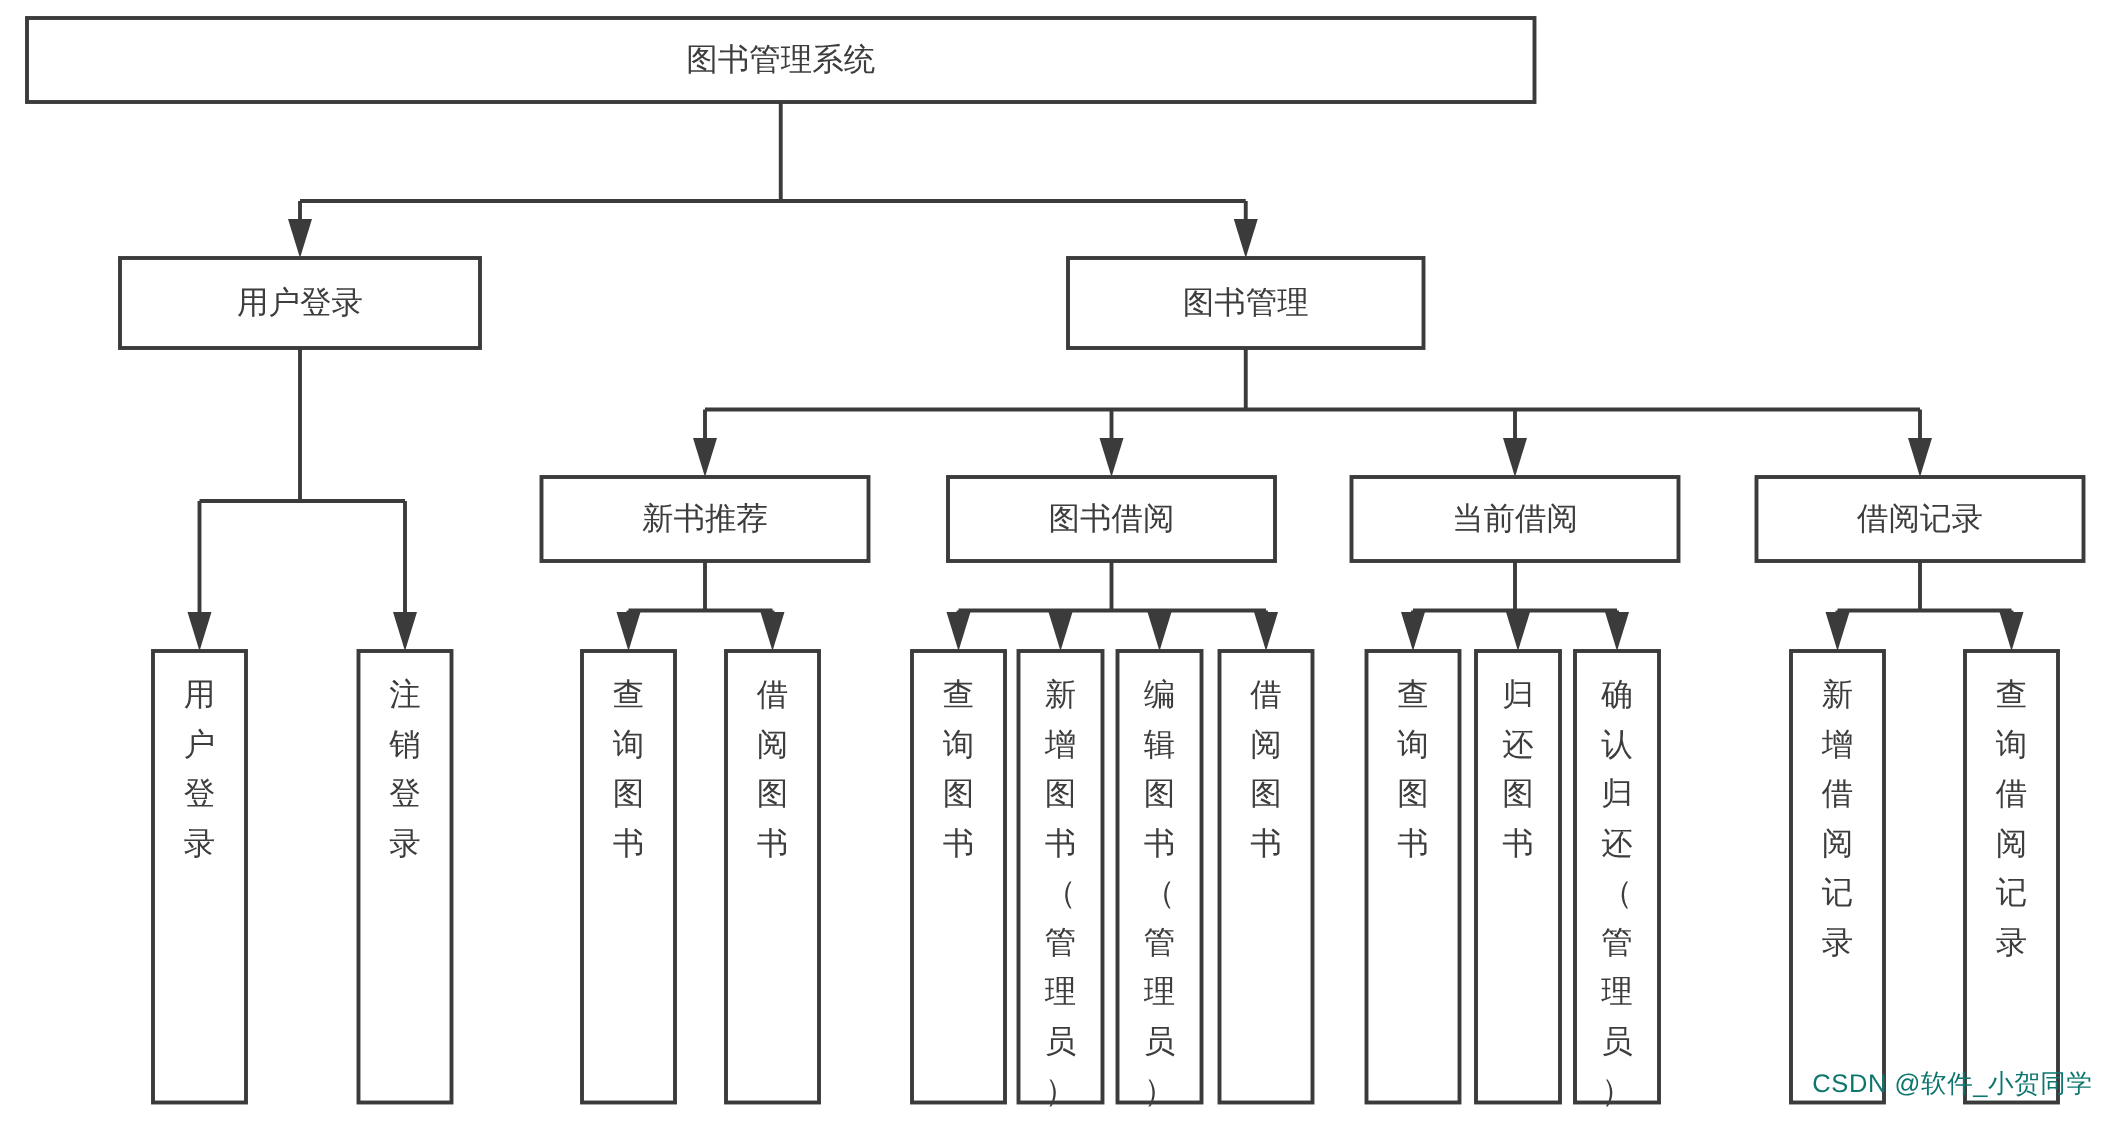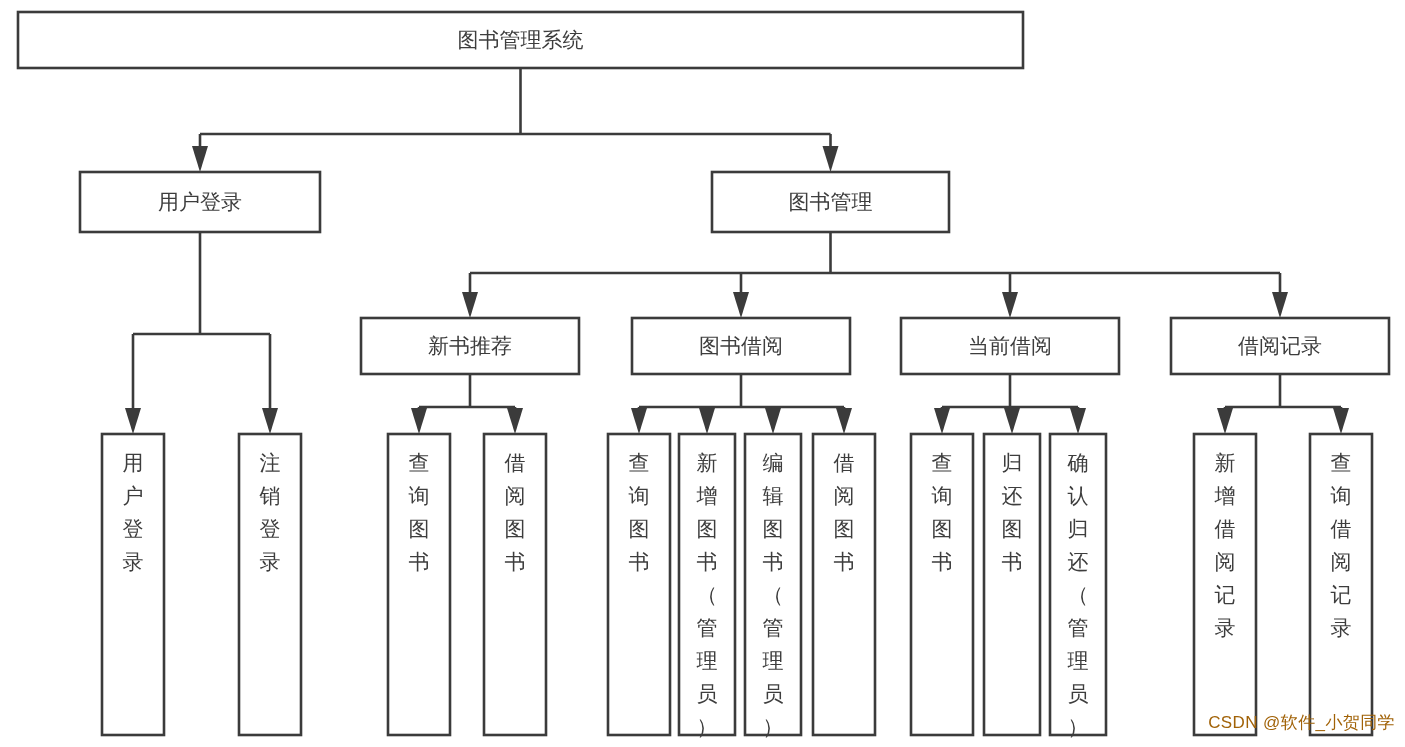--- a/index.html
+++ b/index.html
@@ -53,21 +53,21 @@
   .node-label-vertical {
     fill: #3d3d3d;
     font-family: "Liberation Sans", "DejaVu Sans", sans-serif;
     font-size: 21px;
     text-anchor: middle;
   }
   .watermark-text {
     position: absolute;
     right: 10px;
     bottom: 4px;
-    color: #a16207;
+    color: #0f766e;
     font-size: 17px;
     font-family: "Liberation Sans", "DejaVu Sans", sans-serif;
     letter-spacing: 0.4px;
     white-space: nowrap;
     user-select: none;
   }
 </style>
 </head>
 <body>
 

